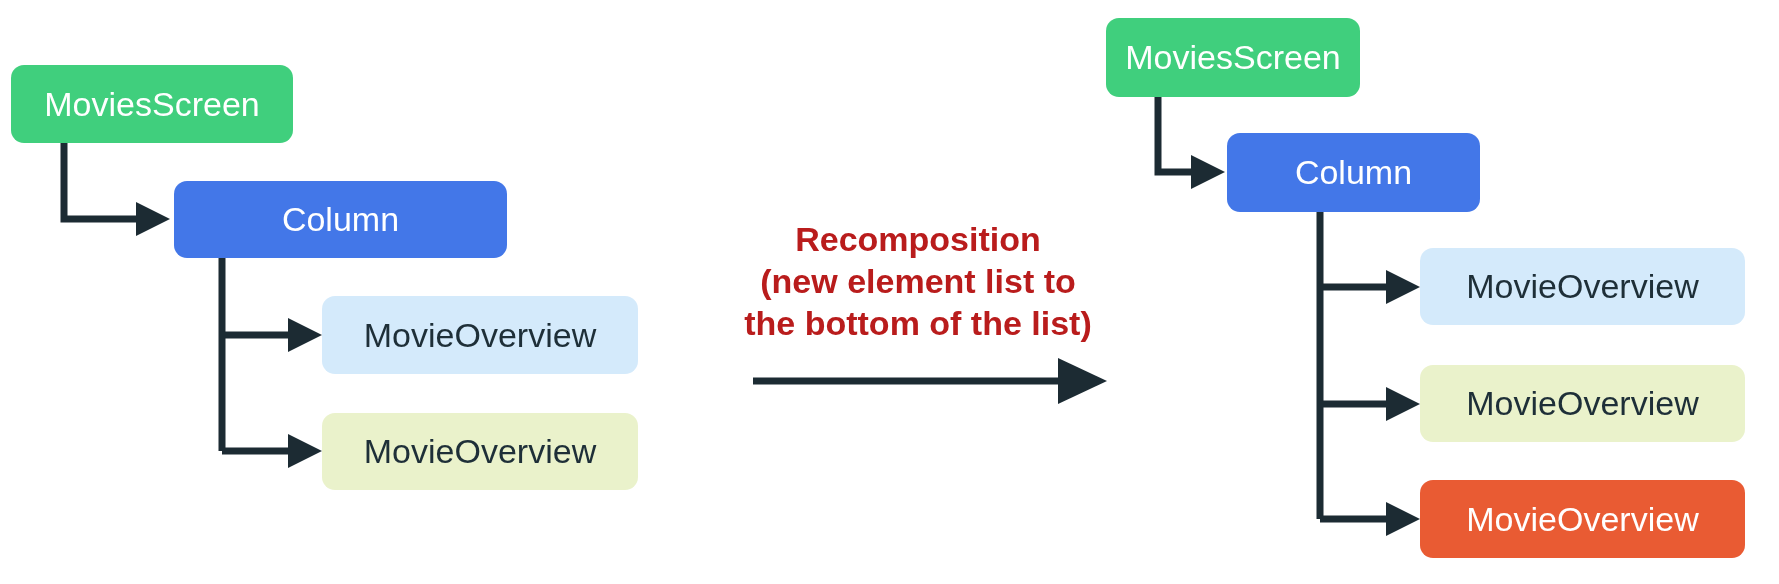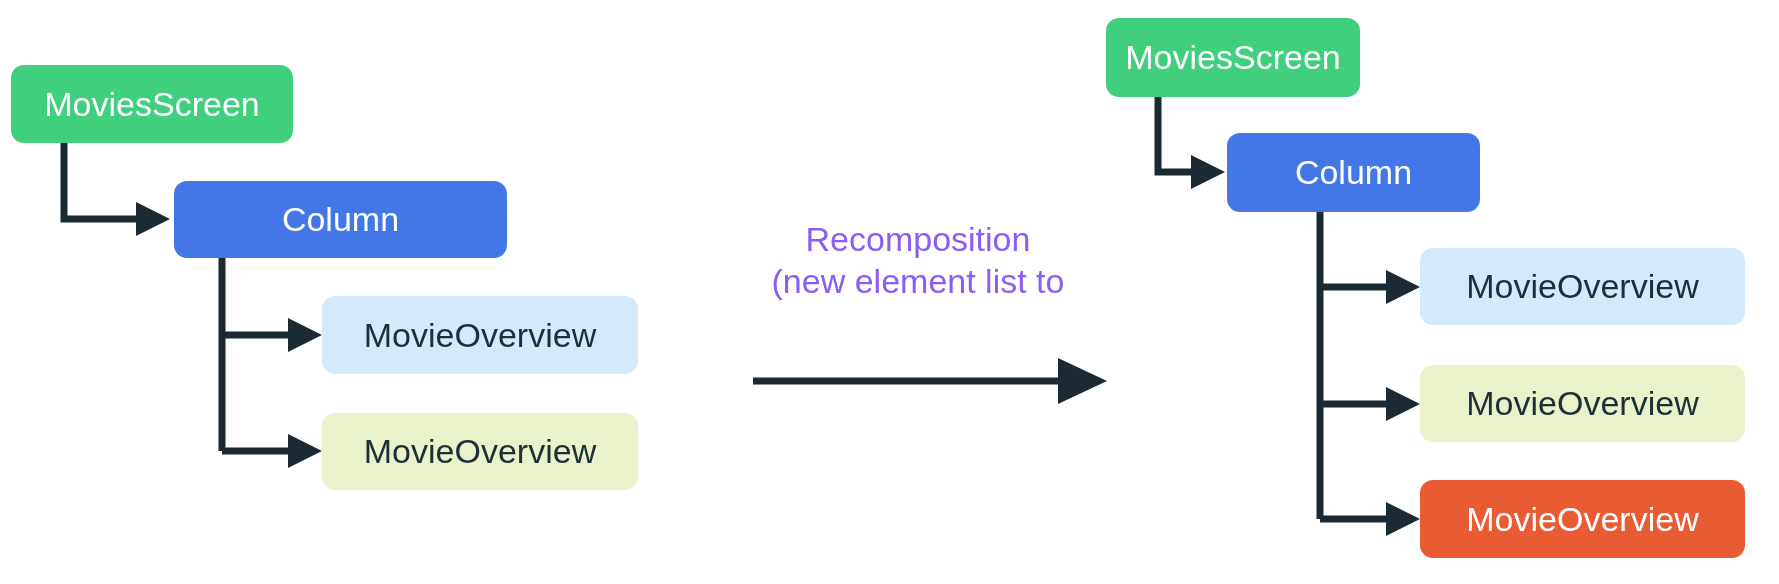--- a/index.html
+++ b/index.html
@@ -95,18 +95,19 @@
   <div class="node n-before-col" style="background-color: rgb(67, 119, 232); color: rgb(255, 255, 255);">Column</div>
   <div class="node n-before-item0" style="background-color: rgb(212, 234, 251); color: rgb(30, 47, 56);">MovieOverview</div>
   <div class="node n-before-item1" style="background-color: rgb(234, 242, 203); color: rgb(30, 47, 56);">MovieOverview</div>
 
   <div class="node n-after-root" style="background-color: rgb(64, 207, 125); color: rgb(255, 255, 255);">MoviesScreen</div>
   <div class="node n-after-col" style="background-color: rgb(67, 119, 232); color: rgb(255, 255, 255);">Column</div>
   <div class="node n-after-item0" style="background-color: rgb(212, 234, 251); color: rgb(30, 47, 56);">MovieOverview</div>
   <div class="node n-after-item1" style="background-color: rgb(234, 242, 203); color: rgb(30, 47, 56);">MovieOverview</div>
   <div class="node n-after-item2" style="background-color: rgb(233, 91, 51); color: rgb(255, 255, 255);">MovieOverview</div>
 
-  <div class="annotation" style="color: #8b5cf6;">
+  <div class="annotation" style="color: #b91c1c; font-weight: bold;">
     <div>Recomposition</div>
     <div>(new element list to</div>
+    <div>the bottom of the list)</div>
   </div>
 
 </div>
 
 </body></html>

